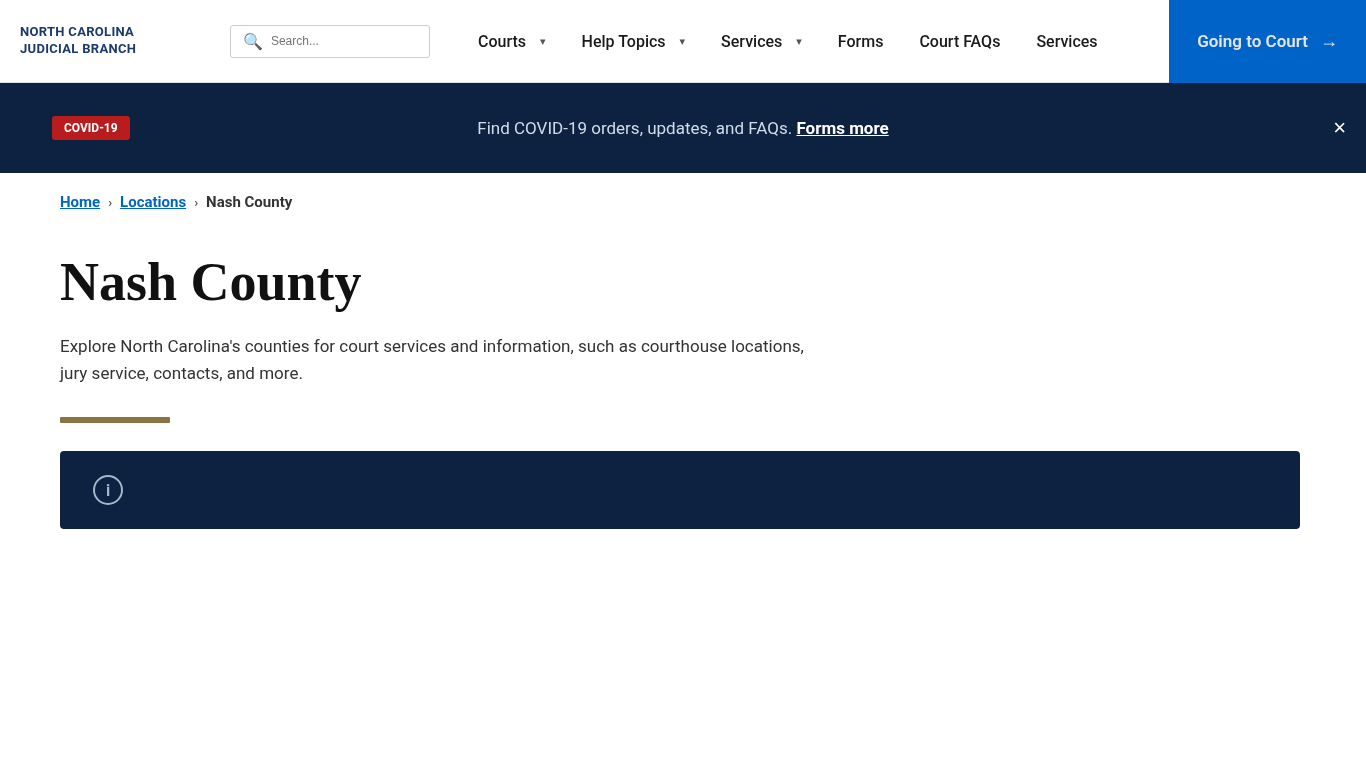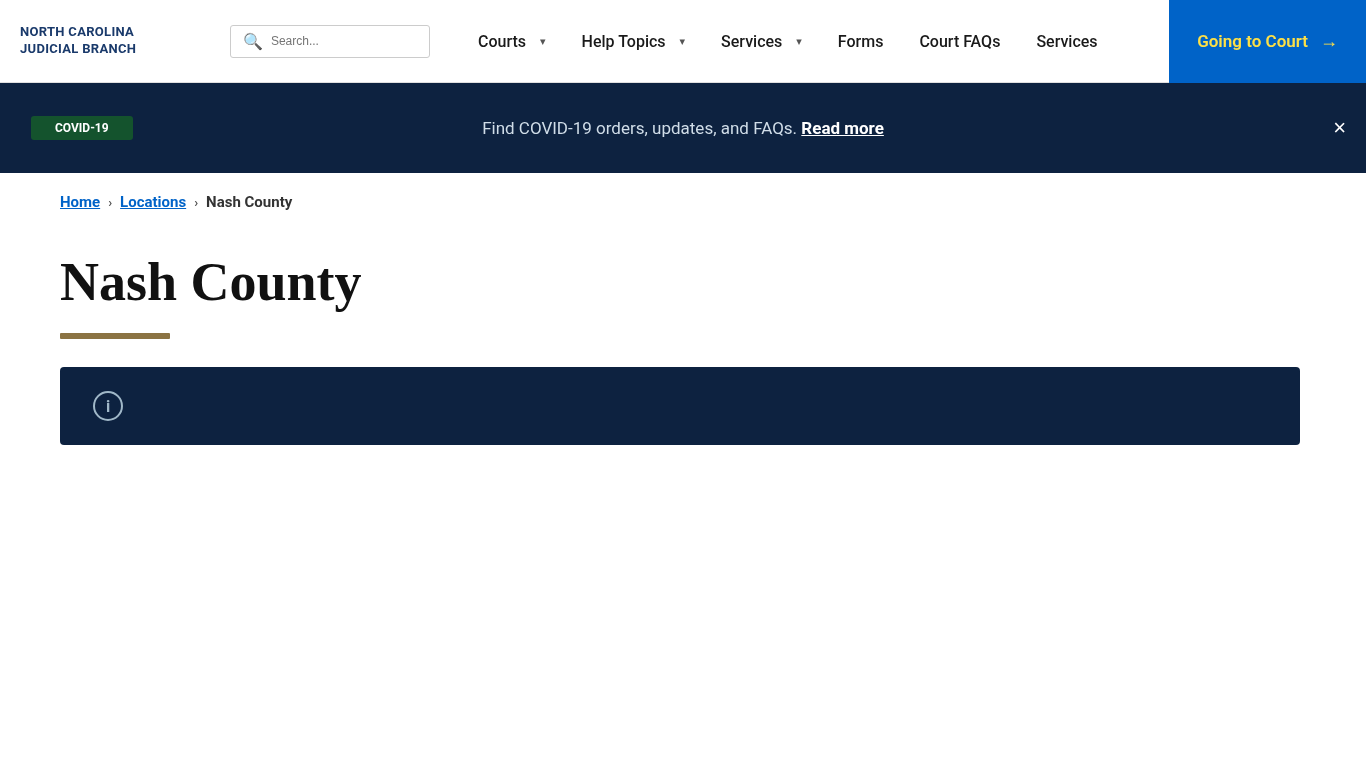--- a/index.html
+++ b/index.html
@@ -105,21 +105,21 @@
       font-weight: 500;
       text-decoration: none;
       white-space: nowrap;
     }
 
     .going-to-court-btn {
       display: flex;
       align-items: center;
       justify-content: center;
       background: #0063c8;
-      color: #fde047;
+      color: #e5e5e5;
       height: 83px;
       padding: 0 28px;
       font-size: 17px;
       font-weight: 600;
       cursor: pointer;
       white-space: nowrap;
       gap: 12px;
       min-width: 180px;
     }
 
@@ -133,28 +133,28 @@
       color: #fff;
       display: flex;
       align-items: center;
       justify-content: center;
       padding: 20px 40px;
       position: relative;
       min-height: 90px;
     }
 
     .covid-badge {
-      background: #14532d;
+      background: #b91c1c;
       color: #fff;
       font-size: 12px;
       font-weight: 700;
-      padding: 5px 24px;
+      padding: 5px 12px;
       border-radius: 3px;
       position: absolute;
-      left: 31px;
+      left: 52px;
       top: 50%;
       transform: translateY(-50%);
     }
 
     .covid-text {
       font-size: 17px;
       color: #d0dde8;
       text-align: center;
     }
 
@@ -326,35 +326,36 @@
   <div class="going-to-court-btn">
     <span>Going to Court</span>
     <span class="arrow-icon">→</span>
   </div>
 </header>
 
 <div class="covid-banner">
   <span class="covid-badge">COVID-19</span>
   <p class="covid-text">
     <span>Find COVID-19 orders, updates, and FAQs.</span>
-    <a class="covid-link">Read more</a>
+    <a class="covid-link">Forms more</a>
   </p>
   <button class="close-btn">×</button>
 </div>
 
 <nav class="breadcrumb">
   <a class="breadcrumb-link">Home</a>
   <span class="breadcrumb-sep">›</span>
   <a class="breadcrumb-link">Locations</a>
   <span class="breadcrumb-sep">›</span>
   <span class="breadcrumb-current">Nash County</span>
 </nav>
 
 <main class="main-content">
   <h1 class="page-title">Nash County</h1>
+  <p class="page-description">Explore North Carolina's counties for court services and information, such as courthouse locations, jury service, contacts, and more.</p>
 
   <div class="divider-bar"></div>
 
   <div class="info-box">
     <div class="info-icon">
       <div class="info-circle">i</div>
     </div>
   </div>
 </main>
 

